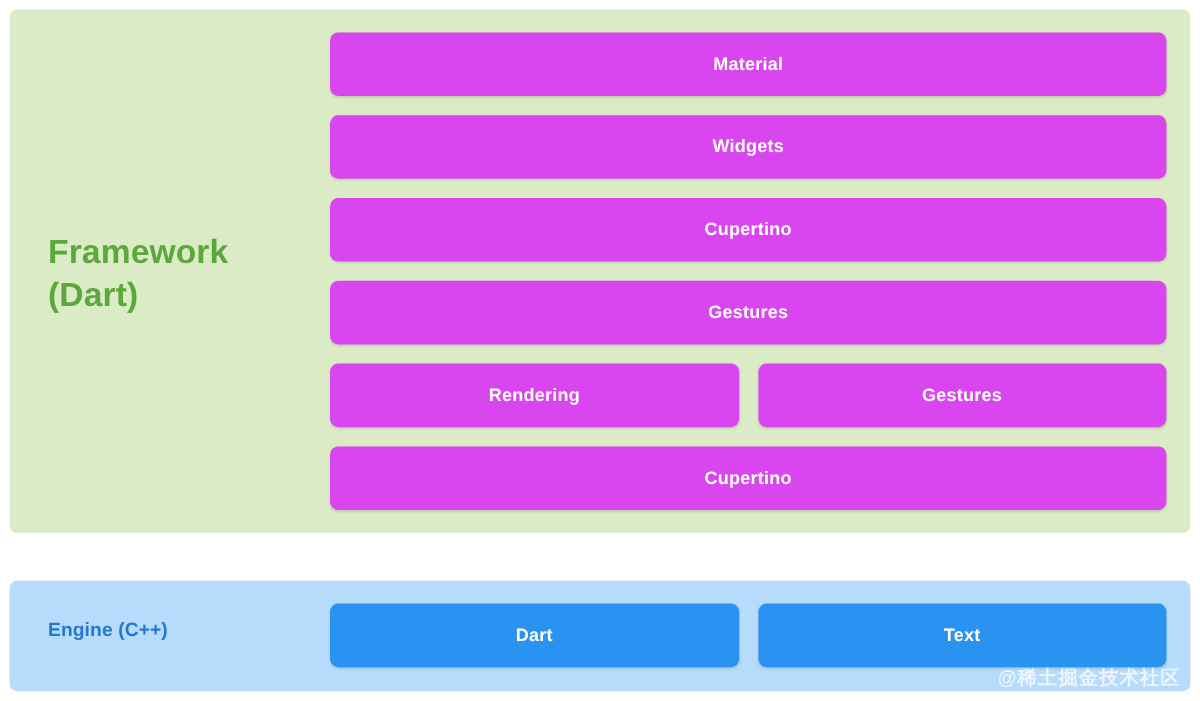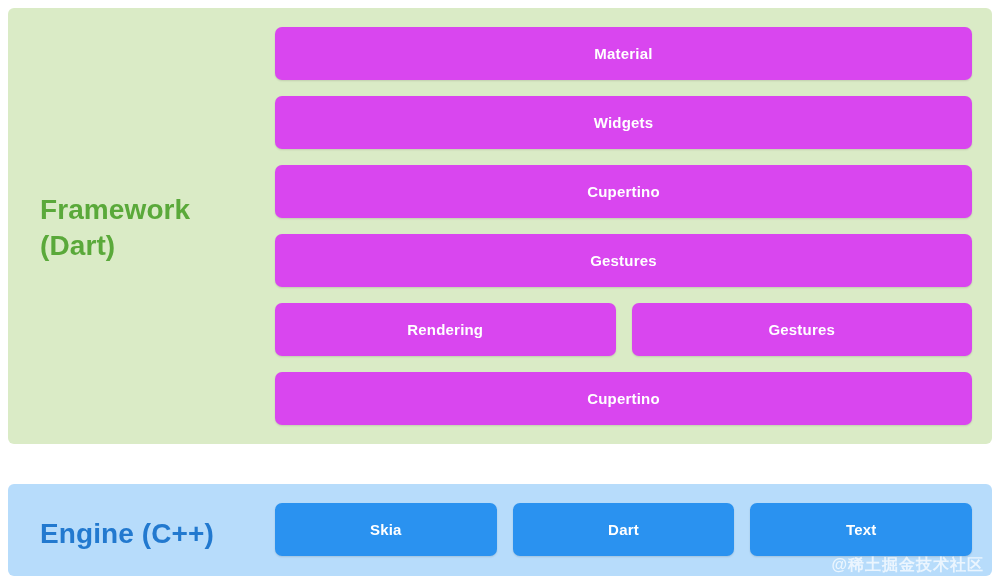--- a/index.html
+++ b/index.html
@@ -53,21 +53,21 @@
   }
   .label-framework {
     left: 40px;
     top: 192px;
     font-size: 28px;
     color: #5aa93a;
   }
   .label-engine {
     left: 40px;
     top: 516px;
-    font-size: 28px;
+    font-size: 16px;
     color: #2279cf;
   }
 
   
   .rows {
     position: absolute;
     left: 275px;
     top: 27px;
     width: 697px;
     display: flex;
@@ -174,23 +174,20 @@
 
   </div>
 
   <div class="panel panel-engine"></div>
 
   <div class="section-label label-engine">Engine (C++)</div>
 
   <div class="rows-engine">
     <div class="row">
       <div class="box box-blue">
-        <span>Skia</span>
-      </div>
-      <div class="box box-blue">
         <span>Dart</span>
       </div>
       <div class="box box-blue">
         <span>Text</span>
       </div>
     </div>
   </div>
 
   <div class="watermark">@稀土掘金技术社区</div>
 

